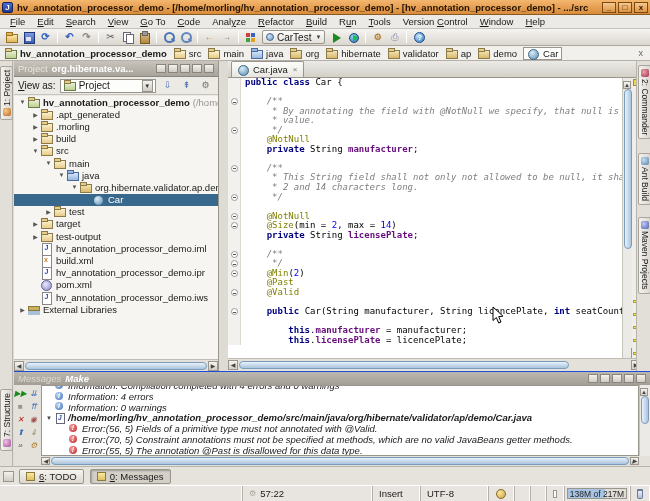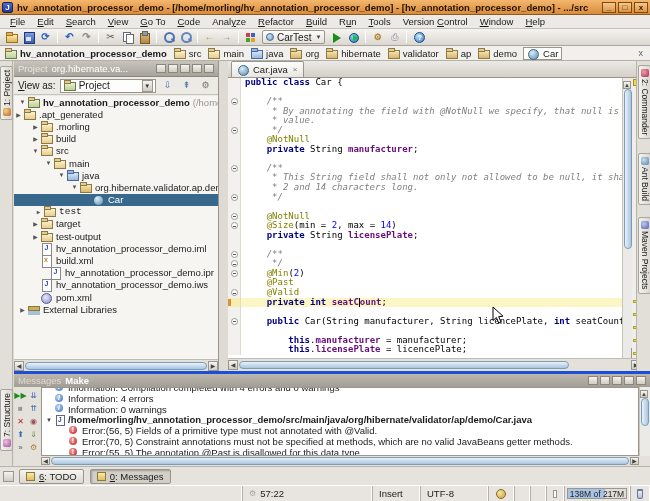--- a/index.html
+++ b/index.html
@@ -103,21 +103,21 @@
   #tab-maven { top:156px; }
   #tab-commander .vico { background:radial-gradient(circle at 35% 35%, #f0a0a0, #a03060); }
   #tab-antbuild .vico { background:radial-gradient(circle at 35% 35%, #c0e0f0, #6080b0); }
   #tab-maven .vico { background:radial-gradient(circle at 35% 35%, #c0c8f0, #5060b0); }
   #tab-structure .vico { background:radial-gradient(circle at 35% 35%, #f0c0e0, #a050a0); }
 
   
   #project-panel { position:absolute; left:14px; top:61px; width:205px; height:310px; background:#eceae5; border-right:1px solid #9a968e; }
   #phdr { height:16px; background:linear-gradient(#c8c4bc,#a8a49c); border-bottom:1px solid #8a867e; display:flex; align-items:center; padding:0 4px; color:#fff; font-size:9.5px; }
   #phdr .pfx { color:#e8e6e0; margin-right:4px; }
-  #phdr .ttl { font-weight:normal; white-space:nowrap; overflow:hidden; flex:1; }
+  #phdr .ttl { font-weight:bold; white-space:nowrap; overflow:hidden; flex:1; }
   #phdr .hbtn { width:10px; height:9px; border:1px solid #8a867e; background:linear-gradient(#f4f2ee,#d0ccc4); margin-left:2px; flex:none; }
   #viewas { height:18px; display:flex; align-items:center; padding:0 4px; border-bottom:1px solid #c8c4bc; }
   #viewas .lbl { margin-right:4px; }
   #viewas .lbl u { text-decoration:underline; }
   #va-combo { flex:0 0 96px; height:14px; border:1px solid #9a968e; background:#fdfdfc; display:flex; align-items:center; padding:0 2px; }
   #va-combo .ti { margin-right:3px; }
   #va-combo .vatxt { flex:1; }
   #va-combo .vabtn { width:11px; height:12px; background:linear-gradient(#f4f2ee,#d0ccc4); border:1px solid #9a968e; font-size:6px; text-align:center; line-height:11px; color:#333; }
   .va-tool { width:14px; height:13px; margin-left:5px; text-align:center; font-size:9px; color:#4a6ab0; line-height:13px; }
   #ptree { position:absolute; top:35px; left:0; right:0; bottom:12px; background:#f6f5f1; overflow:hidden; }
@@ -164,21 +164,21 @@
   #ehscroll { position:absolute; bottom:0; left:0; right:0; height:13px; background:#e4e1db; border-top:1px solid #c0bcb4; display:flex; align-items:center; }
   #ehscroll .hthumb { flex:0 0 330px; }
   #ehscroll .spacer { flex:1; }
 
   #vsplit { position:absolute; left:219px; top:61px; width:4px; height:310px; background:#dedbd5; }
 
   
   #mouse { position:absolute; left:492px; top:306px; z-index:50; }
 
   
-  #messages { position:absolute; left:14px; top:371px; width:636px; height:95px; background:#e4e1db; border-top:3px solid #1d4ed8; }
+  #messages { position:absolute; left:14px; top:371px; width:636px; height:95px; background:#e4e1db; border-top:1px solid #1d4ed8;font-style:italic; }
   #mhdr { height:13px; background:linear-gradient(#bcb8b0,#a29e96); display:flex; align-items:center; padding:0 4px; font-size:9.5px; color:#fff; }
   #mhdr .pfx { color:#dedad2; margin-right:4px; }
   #mhdr .ttl { font-weight:bold; flex:1; }
   #mhdr .hbtn { width:10px; height:9px; border:1px solid #8a867e; background:linear-gradient(#f4f2ee,#d0ccc4); margin-left:2px; flex:none; }
   #mtools { position:absolute; left:0; top:13px; width:27px; bottom:0; display:grid; grid-template-columns:13px 13px; grid-auto-rows:13px; padding-top:2px; justify-items:center; align-items:center; }
   .mtico { font-size:8px; line-height:10px; }
   #mbody { position:absolute; left:27px; top:13px; right:11px; bottom:10px; background:#fff; border:1px solid #9a968e; overflow:hidden; padding-top:0; }
   .ml { height:10.8px; display:flex; align-items:center; white-space:nowrap; font-size:9.5px; padding-left:4px; }
   .ml.clip { margin-top:-6px; }
   .ml .marr { width:8px; font-size:6px; color:#444; flex:none; }
@@ -359,21 +359,21 @@
     <span class="va-tool">⇞</span>
     <span class="va-tool" style="color:#77736b">⚙</span>
   </div>
   <div id="ptree">
       <div class="trow" style="padding-left: 4px;">
         <span class="arrow">▼</span>
         <span class="ti ti-project"></span>
         <span class="tb">hv_annotation_processor_demo</span>
         <span class="tsuffix">(/home/</span>
       </div>
-      <div class="trow" style="">
+      <div class="trow" style="padding-left: 17px;">
         <span class="arrow">▶</span>
         <span class="ti ti-folder"></span>
         <span>.apt_generated</span>
       </div>
       <div class="trow" style="padding-left: 17px;">
         <span class="arrow">▶</span>
         <span class="ti ti-folder"></span>
         <span>.morling</span>
       </div>
       <div class="trow" style="padding-left: 17px;">
@@ -399,21 +399,21 @@
       <div class="trow" style="padding-left: 56px;">
         <span class="arrow">▼</span>
         <span class="ti ti-package"></span>
         <span>org.hibernate.validator.ap.demo</span>
       </div>
       <div class="trow sel" style="padding-left: 69px;">
         <span class="arrow"></span>
         <span class="ti ti-class"></span>
         <span>Car</span>
       </div>
-      <div class="trow" style="padding-left: 20px; font-family: Liberation Mono, monospace;">
+      <div class="trow" style="padding-left: 30px;">
         <span class="arrow">▶</span>
         <span class="ti ti-folder"></span>
         <span>test</span>
       </div>
       <div class="trow" style="padding-left: 17px;">
         <span class="arrow">▶</span>
         <span class="ti ti-folder"></span>
         <span>target</span>
       </div>
       <div class="trow" style="padding-left: 17px;">
@@ -424,34 +424,34 @@
       <div class="trow" style="padding-left: 17px;">
         <span class="arrow"></span>
         <span class="ti ti-iml"></span>
         <span>hv_annotation_processor_demo.iml</span>
       </div>
       <div class="trow" style="padding-left: 17px;">
         <span class="arrow"></span>
         <span class="ti ti-xml"></span>
         <span>build.xml</span>
       </div>
-      <div class="trow" style="padding-left: 26px;">
+      <div class="trow" style="padding-left: 17px;">
         <span class="arrow"></span>
         <span class="ti ti-iml"></span>
         <span>hv_annotation_processor_demo.ipr</span>
       </div>
       <div class="trow" style="padding-left: 17px;">
         <span class="arrow"></span>
+        <span class="ti ti-pom"></span>
+        <span>pom.xml</span>
+      </div>
+      <div class="trow" style="padding-left: 17px;">
+        <span class="arrow"></span>
         <span class="ti ti-iml"></span>
         <span>hv_annotation_processor_demo.iws</span>
-      </div>
-      <div class="trow" style="padding-left: 17px;">
-        <span class="arrow"></span>
-        <span class="ti ti-pom"></span>
-        <span>pom.xml</span>
       </div>
       <div class="trow" style="padding-left: 4px;">
         <span class="arrow">▶</span>
         <span class="ti ti-libs"></span>
         <span>External Libraries</span>
       </div>
     </div>
   <div id="phscroll">
     <span class="sbtn">◀</span>
     <span class="hthumb"></span>
@@ -486,21 +486,20 @@
       <div class="cl"><span class="gut"></span><span class="ct"></span></div>
       <div class="cl"><span class="gut"><span class="fold"></span></span><span class="ct"><span class="s-pl">    </span><span class="s-an">@NotNull</span></span></div>
       <div class="cl"><span class="gut"><span class="fold"></span></span><span class="ct"><span class="s-pl">    </span><span class="s-an">@Size</span><span class="s-pl">(min = </span><span class="s-nu">2</span><span class="s-pl">, max = </span><span class="s-nu">14</span><span class="s-pl">)</span></span></div>
       <div class="cl"><span class="gut"></span><span class="ct"><span class="s-pl">    </span><span class="s-kw">private </span><span class="s-pl">String </span><span class="s-fl">licensePlate</span><span class="s-pl">;</span></span></div>
       <div class="cl"><span class="gut"></span><span class="ct"></span></div>
       <div class="cl"><span class="gut"><span class="fold"></span></span><span class="ct"><span class="s-cm">    /**</span></span></div>
       <div class="cl"><span class="gut"><span class="fold"></span></span><span class="ct"><span class="s-cm">     */</span></span></div>
       <div class="cl"><span class="gut"><span class="fold"></span></span><span class="ct"><span class="s-pl">    </span><span class="s-an">@Min</span><span class="s-pl">(</span><span class="s-nu">2</span><span class="s-pl">)</span></span></div>
       <div class="cl"><span class="gut"></span><span class="ct"><span class="s-pl">    </span><span class="s-an">@Past</span></span></div>
       <div class="cl"><span class="gut"><span class="fold"></span></span><span class="ct"><span class="s-pl">    </span><span class="s-an">@Valid</span></span></div>
-      <div class="cl hl"><span class="gut"><span class="errmark"></span></span><span class="ct"><span class="s-pl">    </span><span class="s-kw">private int </span><span class="s-fl">seatC</span><span class="caret"></span><span class="s-fl">ount</span><span class="s-pl">;</span></span></div>
       <div class="cl"><span class="gut"></span><span class="ct"></span></div>
       <div class="cl"><span class="gut"><span class="fold"></span></span><span class="ct"><span class="s-pl">    </span><span class="s-kw">public </span><span class="s-pl">Car(String manufacturer, String licencePlate, </span><span class="s-kw">int </span><span class="s-pl">seatCount) {</span></span></div>
       <div class="cl"><span class="gut"></span><span class="ct"></span></div>
       <div class="cl"><span class="gut"></span><span class="ct"><span class="s-pl">        </span><span class="s-kw">this</span><span class="s-pl">.</span><span class="s-fl">manufacturer</span><span class="s-pl"> = manufacturer;</span></span></div>
       <div class="cl"><span class="gut"></span><span class="ct"><span class="s-pl">        </span><span class="s-kw">this</span><span class="s-pl">.</span><span class="s-fl">licensePlate</span><span class="s-pl"> = licencePlate;</span></span></div>
     </div>
   <div id="evscroll">
     <span class="sbtn">▲</span>
     <span class="vthumb" id="ev-thumb"></span>
     <span class="sbtn" id="ev-down">▼</span>

